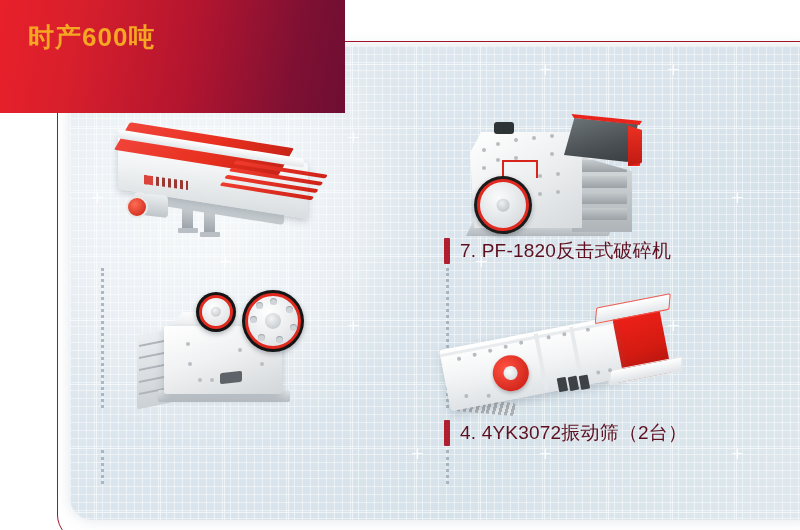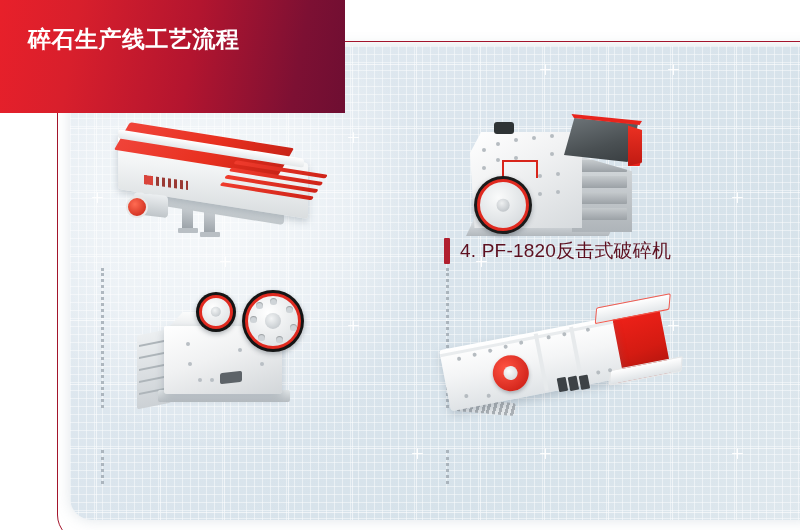--- a/index.html
+++ b/index.html
@@ -317,21 +317,21 @@
     <div class="sparkle" style="left:86px;top:338px;"></div>
     <div class="sparkle" style="left:470px;top:402px;"></div>
     <div class="sparkle" style="left:662px;top:402px;"></div>
     <div class="sparkle" style="left:342px;top:402px;"></div>
   </div>
 
   <div class="frame-line"></div>
 
   <div class="banner">
     <div class="banner-inner">
-      <div class="b-line2">碎石生产线工艺流程</div>
+      <div class="b-line1">时产600吨</div>
     </div>
   </div>
 
   <div class="connector" style="left:101px;top:268px;height:140px;"></div>
   <div class="connector" style="left:446px;top:268px;height:140px;"></div>
   <div class="connector" style="left:101px;top:450px;height:34px;"></div>
   <div class="connector" style="left:446px;top:450px;height:34px;"></div>
 
   <div class="cell" style="left:108px;top:126px;width:250px;height:108px;">
     <div class="mach" style="left:0;top:0;width:230px;height:108px;">
@@ -387,21 +387,21 @@
       <div class="pf-dot" style="left:104px;top:60px;"></div>
       <div class="pf-dot" style="left:86px;top:80px;"></div>
       <div class="pf-dot" style="left:104px;top:78px;"></div>
       <div class="pf-dot" style="left:30px;top:36px;"></div>
       <div class="pf-dot" style="left:30px;top:54px;"></div>
     </div>
   </div>
 
   <div class="label" style="left:444px;top:238px;">
     <div class="bar"></div>
-    <div class="txt">4. PF-1820反击式破碎机</div>
+    <div class="txt">7. PF-1820反击式破碎机</div>
   </div>
 
   <div class="cell" style="left:134px;top:286px;width:230px;height:124px;">
     <div class="mach" style="left:0;top:0;width:200px;height:124px;">
       <div class="jw-ribs">
         <i style="top:10px;"></i>
           <i style="top:22px;"></i>
           <i style="top:34px;"></i>
         <i style="top:46px;"></i>
           <i style="top:58px;"></i>
@@ -453,14 +453,18 @@
       <div class="vs-dot" style="left:118px;top:40px;"></div>
       <div class="vs-dot" style="left:134px;top:40px;"></div>
       <div class="vs-dot" style="left:158px;top:40px;"></div>
       <div class="vs-dot" style="left:26px;top:82px;"></div>
       <div class="vs-dot" style="left:48px;top:86px;"></div>
       <div class="vs-dot" style="left:160px;top:84px;"></div>
       <div class="vs-dot" style="left:172px;top:84px;"></div>
     </div>
   </div>
 
+  <div class="label" style="left:444px;top:420px;">
+    <div class="bar"></div>
+    <div class="txt">4. 4YK3072振动筛（2台）</div>
+  </div>
 
 </div>
 
 </body></html>

